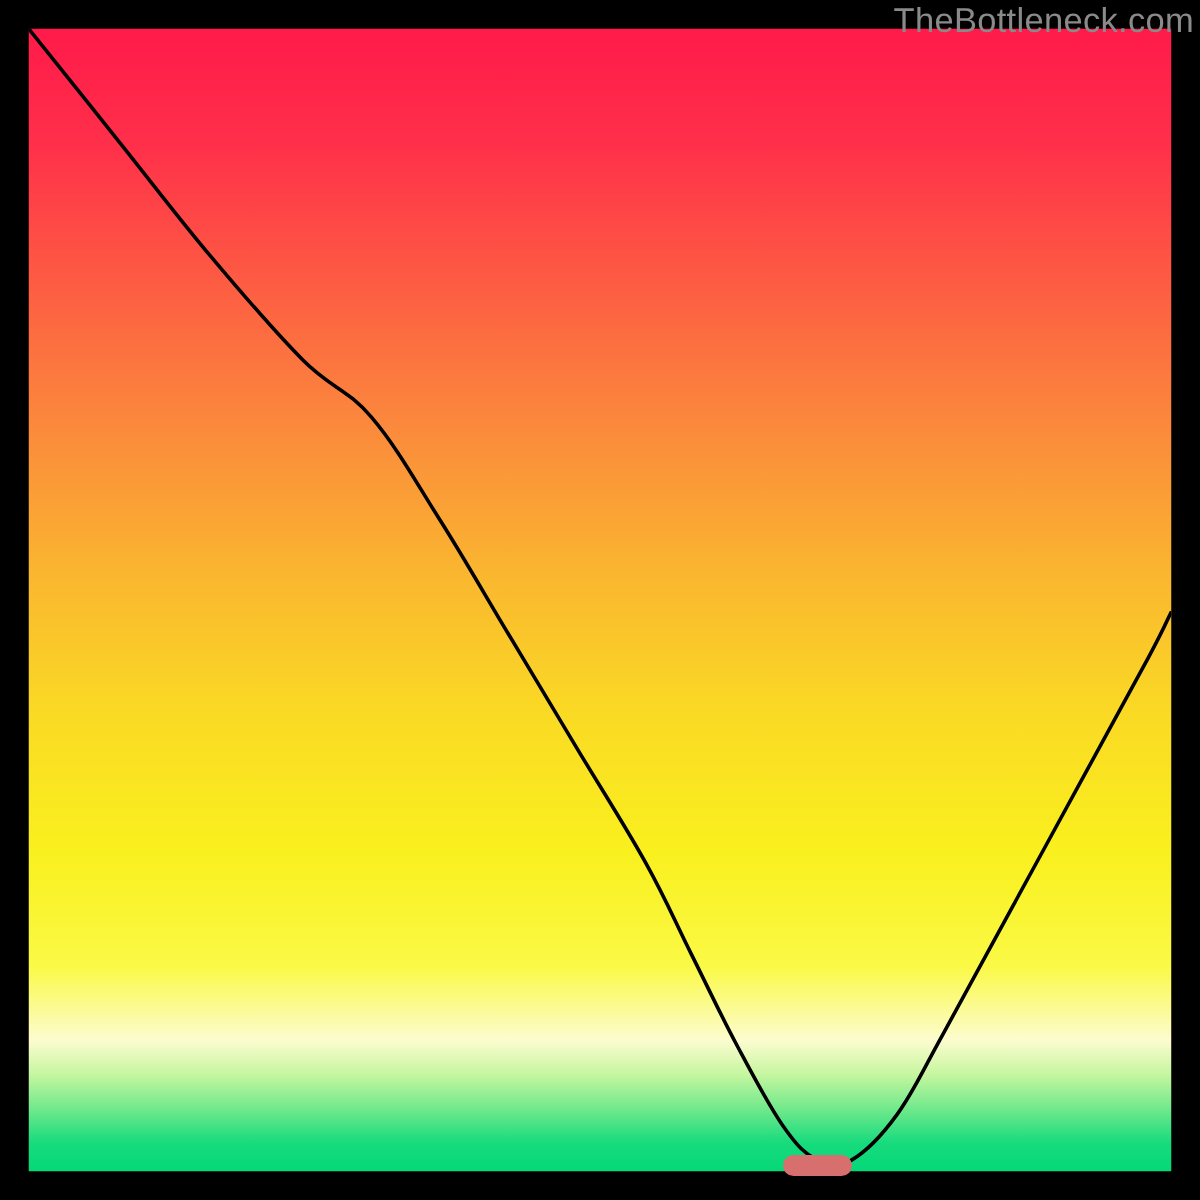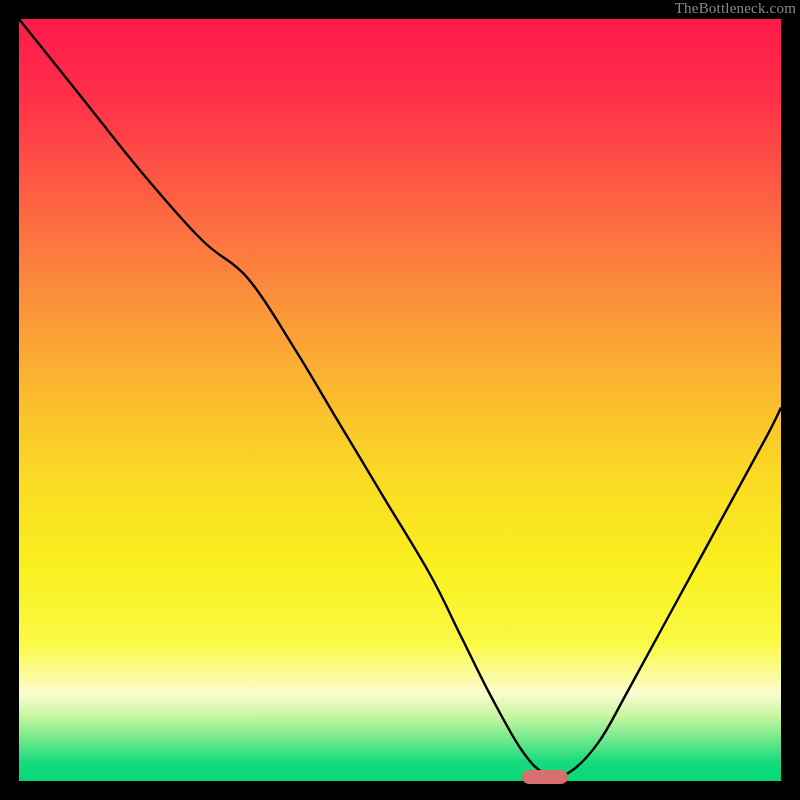--- a/index.html
+++ b/index.html
@@ -23,22 +23,22 @@
     left: 0;
     top: 0;
     width: 762px;
     height: 762px;
   }
   .watermark {
     position: absolute;
     top: 0;
     right: 4px;
     color: #8a8a8a;
-    font-family: Liberation Serif, serif;
-    font-size: 15px;
+    font-family: Liberation Sans, sans-serif;
+    font-size: 23px;
     letter-spacing: 0.2px;
     user-select: none;
     text-align: center;
   }
   .optimum-pill {
     position: absolute;
     width: 50px;
     height: 14px;
     border-radius: 7px;
     background: #d66f6e;

